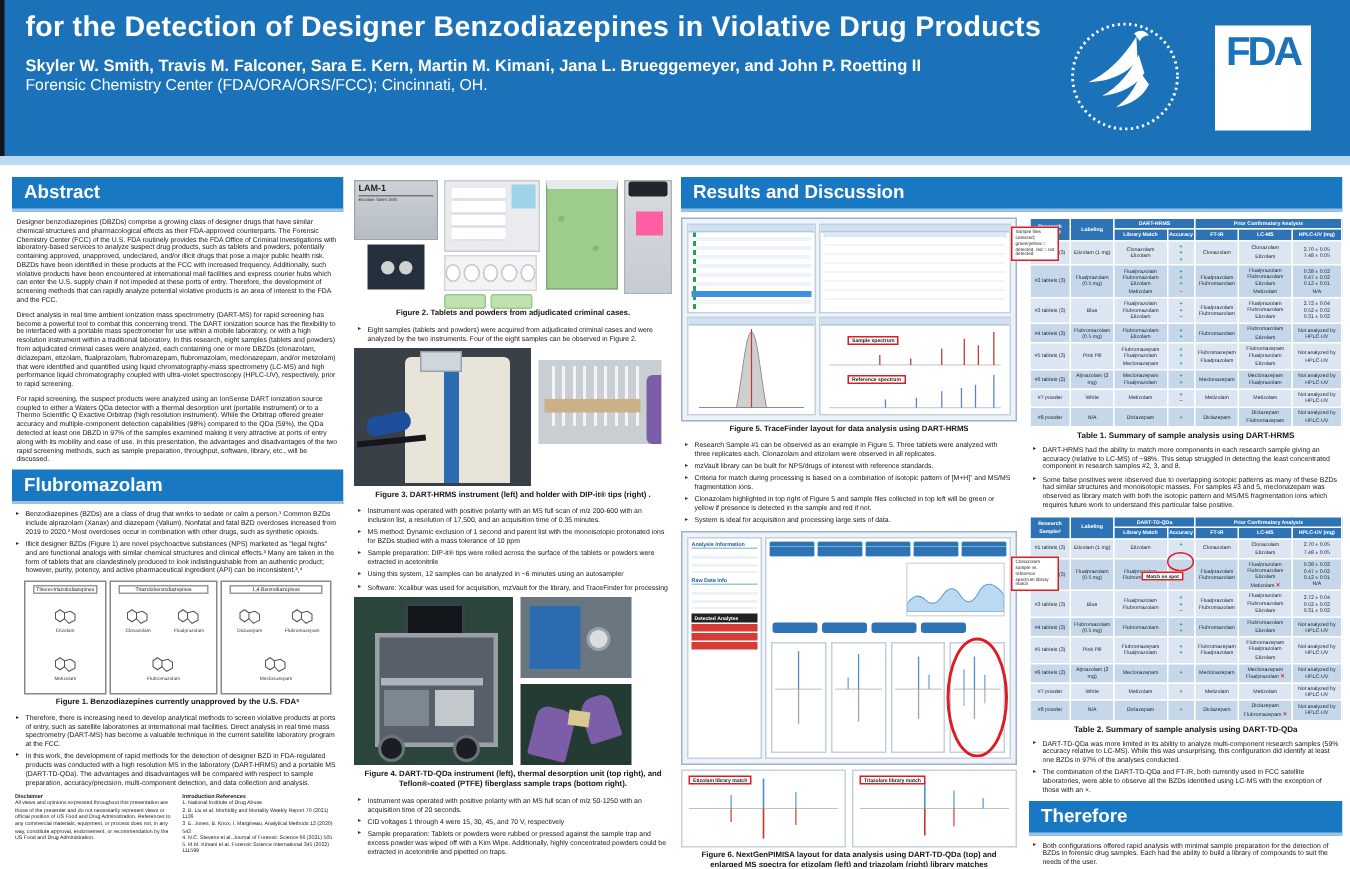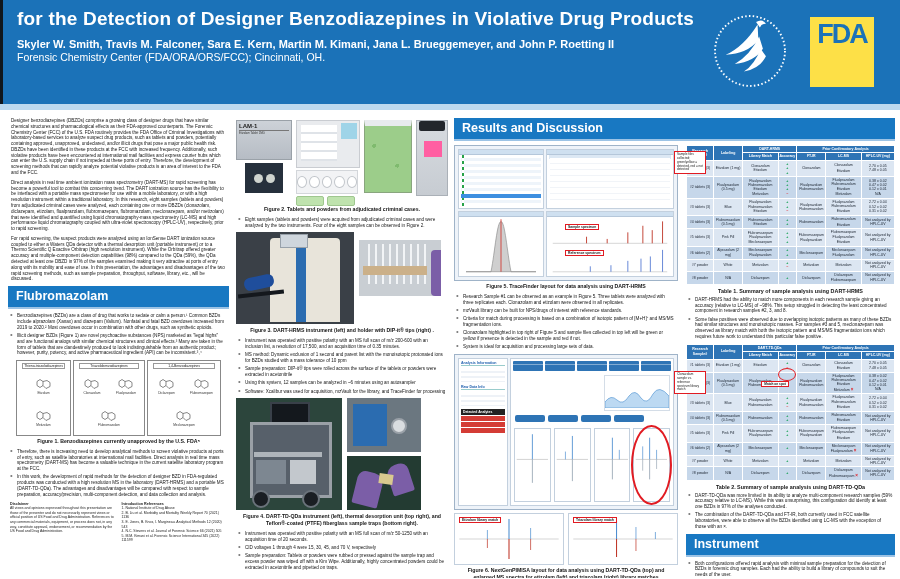--- a/index.html
+++ b/index.html
@@ -6,21 +6,21 @@
   body{width:900px;height:579px;position:relative;background:#fff;overflow:hidden;
        font-family:"Liberation Sans", sans-serif;color:#151515;}
   .poster{position:absolute;inset:0;}
 
   
   .hdr{position:absolute;top:0;left:0;right:0;height:104px;background:#1b72b8;color:#fff;border-left:3px solid #10161c;}
   .hdr .title{font-size:19px;font-weight:bold;line-height:1.28;padding:7px 0 0 14px;letter-spacing:.2px;}
   .hdr .authors{font-size:11px;font-weight:bold;padding:7px 0 0 14px;}
   .hdr .affil{font-size:10.5px;padding:1px 0 0 14px;}
   .hhs{position:absolute;right:112px;top:13px;width:76px;height:78px;}
-  .fda{position:absolute;right:26px;top:17px;width:64px;height:70px;background:#fde047;display:flex;justify-content:center;align-items:flex-start;}
+  .fda{position:absolute;right:26px;top:17px;width:64px;height:70px;background:#ffffff;display:flex;justify-content:center;align-items:flex-start;}
   .fda span{color:#1b72b8;font-weight:bold;font-size:27px;letter-spacing:-2px;margin-top:2px;}
   .hdr-strip{position:absolute;top:104px;left:0;right:0;height:6px;background:#bcd9ef;}
 
   
   #col1{position:absolute;left:8px;top:118px;width:221px;height:460px;overflow:hidden;}
   #col2{position:absolute;left:236px;top:118px;width:212px;height:460px;overflow:hidden;}
   #col3{position:absolute;left:454px;top:118px;width:441px;height:460px;overflow:hidden;}
 
   .secbar{background:#1878c2;color:#fff;font-weight:bold;font-size:12.5px;padding:3px 8px 4px;border-bottom:2px solid #9cc3e5;margin-bottom:4px;}
   .secbar.sm{font-size:11.5px;}
@@ -178,20 +178,21 @@
         <path d="M64 47 Q56 68 42 77 Q63 73 71 57 Z" fill="#fff"></path>
       </svg>
     </div>
     <div class="fda">
       <span>FDA</span>
     </div>
   </header>
   <div class="hdr-strip"></div>
 
   <section id="col1">
+    <div class="secbar">Abstract</div>
     <div class="small">
       <p>Designer benzodiazepines (DBZDs) comprise a growing class of designer drugs that have similar chemical structures and pharmacological effects as their FDA-approved counterparts.  The Forensic Chemistry Center (FCC) of the U.S. FDA routinely provides the FDA Office of Criminal Investigations with laboratory-based services to analyze suspect drug products, such as tablets and powders, potentially containing approved, unapproved, undeclared, and/or illicit drugs that pose a major public health risk. DBZDs have been identified in these products at the FCC with increased frequency. Additionally, such violative products have been encountered at international mail facilities and express courier hubs which can enter the U.S. supply chain if not impeded at these ports of entry. Therefore, the development of screening methods that can rapidly analyze potential violative products is an area of interest to the FDA and the FCC.</p>
       <p>Direct analysis in real time ambient ionization mass spectrometry (DART-MS) for rapid screening has become a powerful tool to combat this concerning trend. The DART ionization source has the flexibility to be interfaced with a portable mass spectrometer for use within a mobile laboratory, or with a high resolution instrument within a traditional laboratory. In this research, eight samples (tablets and powders) from adjudicated criminal cases were analyzed, each containing one or more DBZDs (clonazolam, diclazepam, etizolam, flualprazolam, flubromazepam, flubromazolam, meclonazepam, and/or metizolam) that were identified and quantified using liquid chromatography-mass spectrometry (LC-MS) and high performance liquid chromatography coupled with ultra-violet spectroscopy (HPLC-UV), respectively, prior to rapid screening.</p>
       <p>For rapid screening, the suspect products were analyzed using an IonSense DART ionization source coupled to either a Waters QDa detector with a thermal desorption unit (portable instrument) or to a Thermo Scientific Q Exactive Orbitrap (high resolution instrument). While the Orbitrap offered greater accuracy and multiple-component detection capabilities (98%) compared to the QDa (59%), the QDa detected at least one DBZD in 97% of the samples examined making it very attractive at ports of entry along with its mobility and ease of use. In this presentation, the advantages and disadvantages of the two rapid screening methods, such as sample preparation, throughput, software, library, etc., will be discussed.</p>
     </div>
 
     <div class="secbar">Flubromazolam</div>
     <ul class="blts small">
         <li>Benzodiazepines (BZDs) are a class of drug that works to sedate or calm a person.¹ Common BZDs include alprazolam (Xanax) and diazepam (Valium). Nonfatal and fatal BZD overdoses increased from 2019 to 2020.² Most overdoses occur in combination with other drugs, such as synthetic opioids.</li>
         <li>Illicit designer BZDs (Figure 1) are novel psychoactive substances (NPS) marketed as "legal highs" and are functional analogs with similar chemical structures and clinical effects.³ Many are taken in the form of tablets that are clandestinely produced to look indistinguishable from an authentic product; however, purity, potency, and active pharmaceutical ingredient (API) can be inconsistent.³,⁴</li>
@@ -826,20 +827,20 @@
           </table>
           <div class="circ2" style="left:44%;top:24px;"></div>
           <div class="matchlbl" style="left:36%;top:37px;">Match on spot</div>
         </div>
         <div class="tblcap">Table 2. Summary of sample analysis using DART-TD-QDa</div>
         <ul class="blts small">
             <li>DART-TD-QDa was more limited in its ability to analyze multi-component research samples (59% accuracy relative to LC-MS). While this was unsurprising, this configuration did identify at least one BZDs in 97% of the analyses conducted.</li>
             <li>The combination of the DART-TD-QDa  and FT-IR, both currently used in FCC satellite laboratories, were able to observe all the BZDs identified using LC-MS with the exception of those with an ×.</li>
           </ul>
 
-        <div class="secbar">Instrument</div>
+        <div class="secbar">Therefore</div>
         <ul class="blts small">
             <li>Both configurations offered rapid analysis with minimal sample preparation for the detection of BZDs in forensic drug samples. Each had the ability to build a library of compounds to suit the needs of the user.</li>
           </ul>
       </div>
     </div>
   </section>
 </div>
 
 </body></html>

